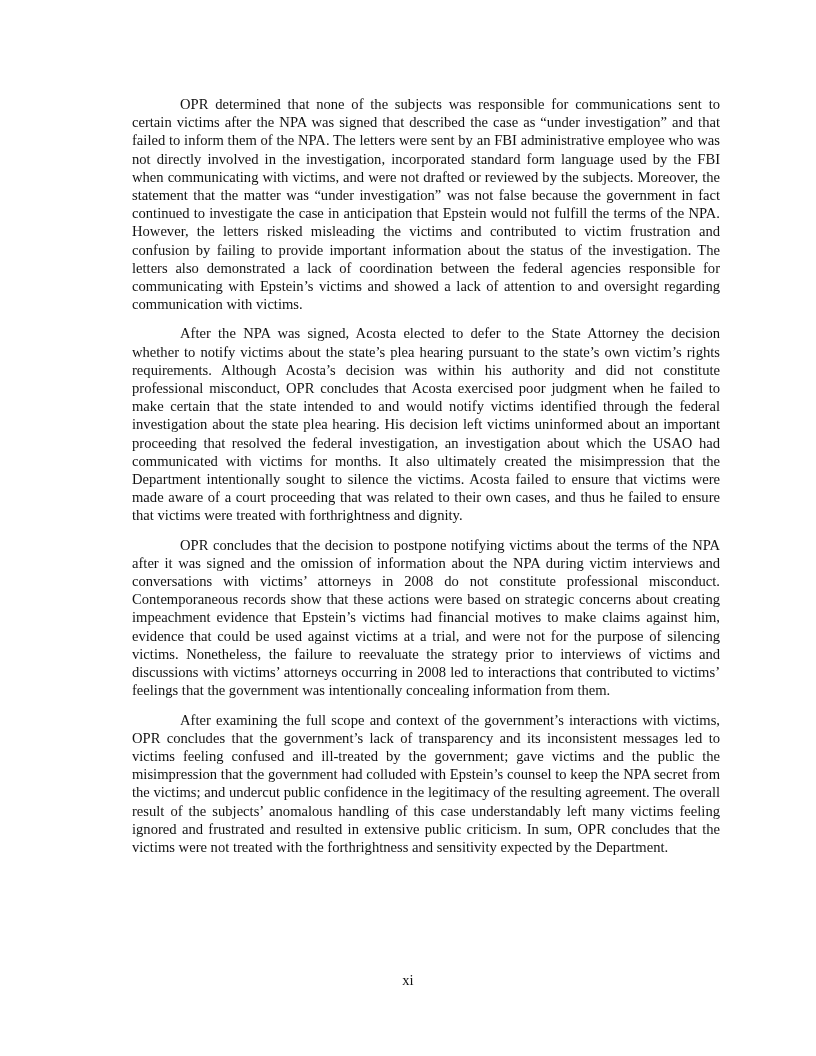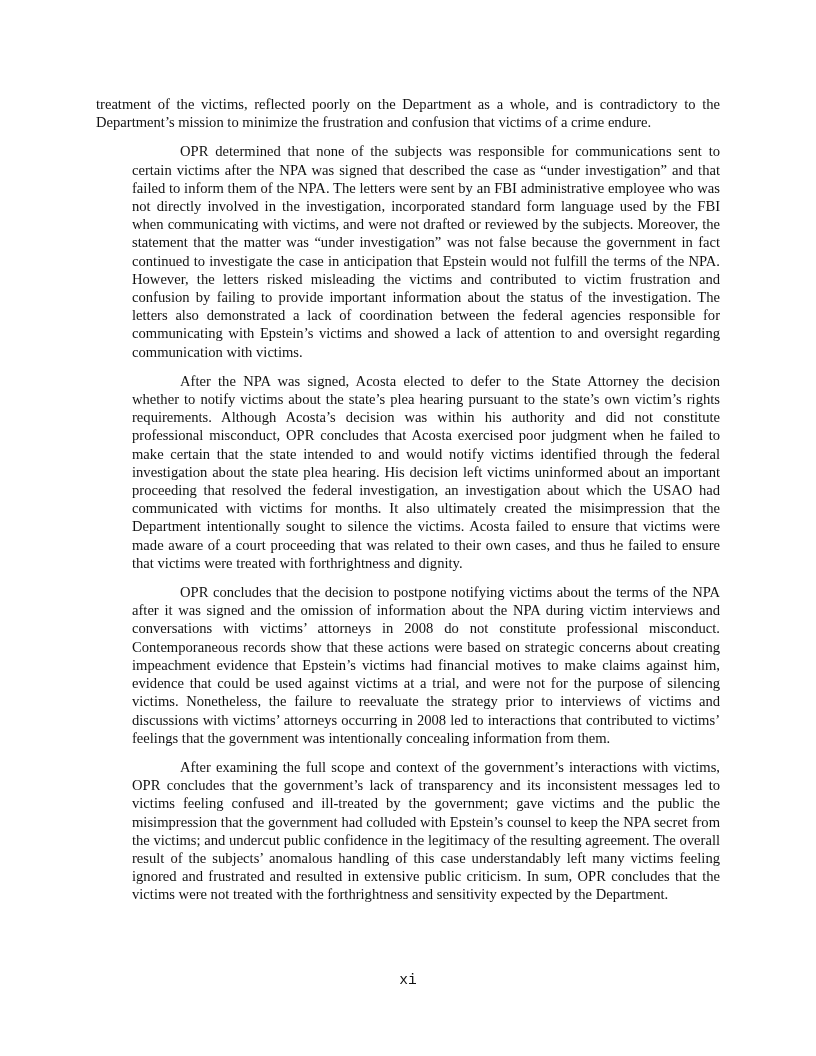--- a/index.html
+++ b/index.html
@@ -31,29 +31,28 @@
     .para.indent {
       text-indent: 48px;
       margin-left: 36px;
     }
     .page-number {
       position: absolute;
       top: 972px;
       left: 0;
       width: 816px;
       text-align: center;
-      font-family: Liberation Mono, monospace;
+      font-family: Liberation Serif, serif;
       font-size: 14.6px;
       color: #111111;
     }
   </style>
 </head>
 <body>
 
 <div class="page">
-  <p class="para">treatment of the victims, reflected poorly on the Department as a whole, and is contradictory to the Department’s mission to minimize the frustration and confusion that victims of a crime endure.</p>
   <p class="para indent">OPR determined that none of the subjects was responsible for communications sent to certain victims after the NPA was signed that described the case as “under investigation” and that failed to inform them of the NPA.  The letters were sent by an FBI administrative employee who was not directly involved in the investigation, incorporated standard form language used by the FBI when communicating with victims, and were not drafted or reviewed by the subjects.  Moreover, the statement that the matter was “under investigation” was not false because the government in fact continued to investigate the case in anticipation that Epstein would not fulfill the terms of the NPA.  However, the letters risked misleading the victims and contributed to victim frustration and confusion by failing to provide important information about the status of the investigation.  The letters also demonstrated a lack of coordination between the federal agencies responsible for communicating with Epstein’s victims and showed a lack of attention to and oversight regarding communication with victims.</p>
   <p class="para indent">After the NPA was signed, Acosta elected to defer to the State Attorney the decision whether to notify victims about the state’s plea hearing pursuant to the state’s own victim’s rights requirements.  Although Acosta’s decision was within his authority and did not constitute professional misconduct, OPR concludes that Acosta exercised poor judgment when he failed to make certain that the state intended to and would notify victims identified through the federal investigation about the state plea hearing.  His decision left victims uninformed about an important proceeding that resolved the federal investigation, an investigation about which the USAO had communicated with victims for months.  It also ultimately created the misimpression that the Department intentionally sought to silence the victims.  Acosta failed to ensure that victims were made aware of a court proceeding that was related to their own cases, and thus he failed to ensure that victims were treated with forthrightness and dignity.</p>
   <p class="para indent">OPR concludes that the decision to postpone notifying victims about the terms of the NPA after it was signed and the omission of information about the NPA during victim interviews and conversations with victims’ attorneys in 2008 do not constitute professional misconduct.  Contemporaneous records show that these actions were based on strategic concerns about creating impeachment evidence that Epstein’s victims had financial motives to make claims against him, evidence that could be used against victims at a trial, and were not for the purpose of silencing victims.  Nonetheless, the failure to reevaluate the strategy prior to interviews of victims and discussions with victims’ attorneys occurring in 2008 led to interactions that contributed to victims’ feelings that the government was intentionally concealing information from them.</p>
   <p class="para indent">After examining the full scope and context of the government’s interactions with victims, OPR concludes that the government’s lack of transparency and its inconsistent messages led to victims feeling confused and ill-treated by the government; gave victims and the public the misimpression that the government had colluded with Epstein’s counsel to keep the NPA secret from the victims; and undercut public confidence in the legitimacy of the resulting agreement.  The overall result of the subjects’ anomalous handling of this case understandably left many victims feeling ignored and frustrated and resulted in extensive public criticism.  In sum, OPR concludes that the victims were not treated with the forthrightness and sensitivity expected by the Department.</p>
 </div>
 
 <div class="page-number">xi</div>
 
 </body></html>

